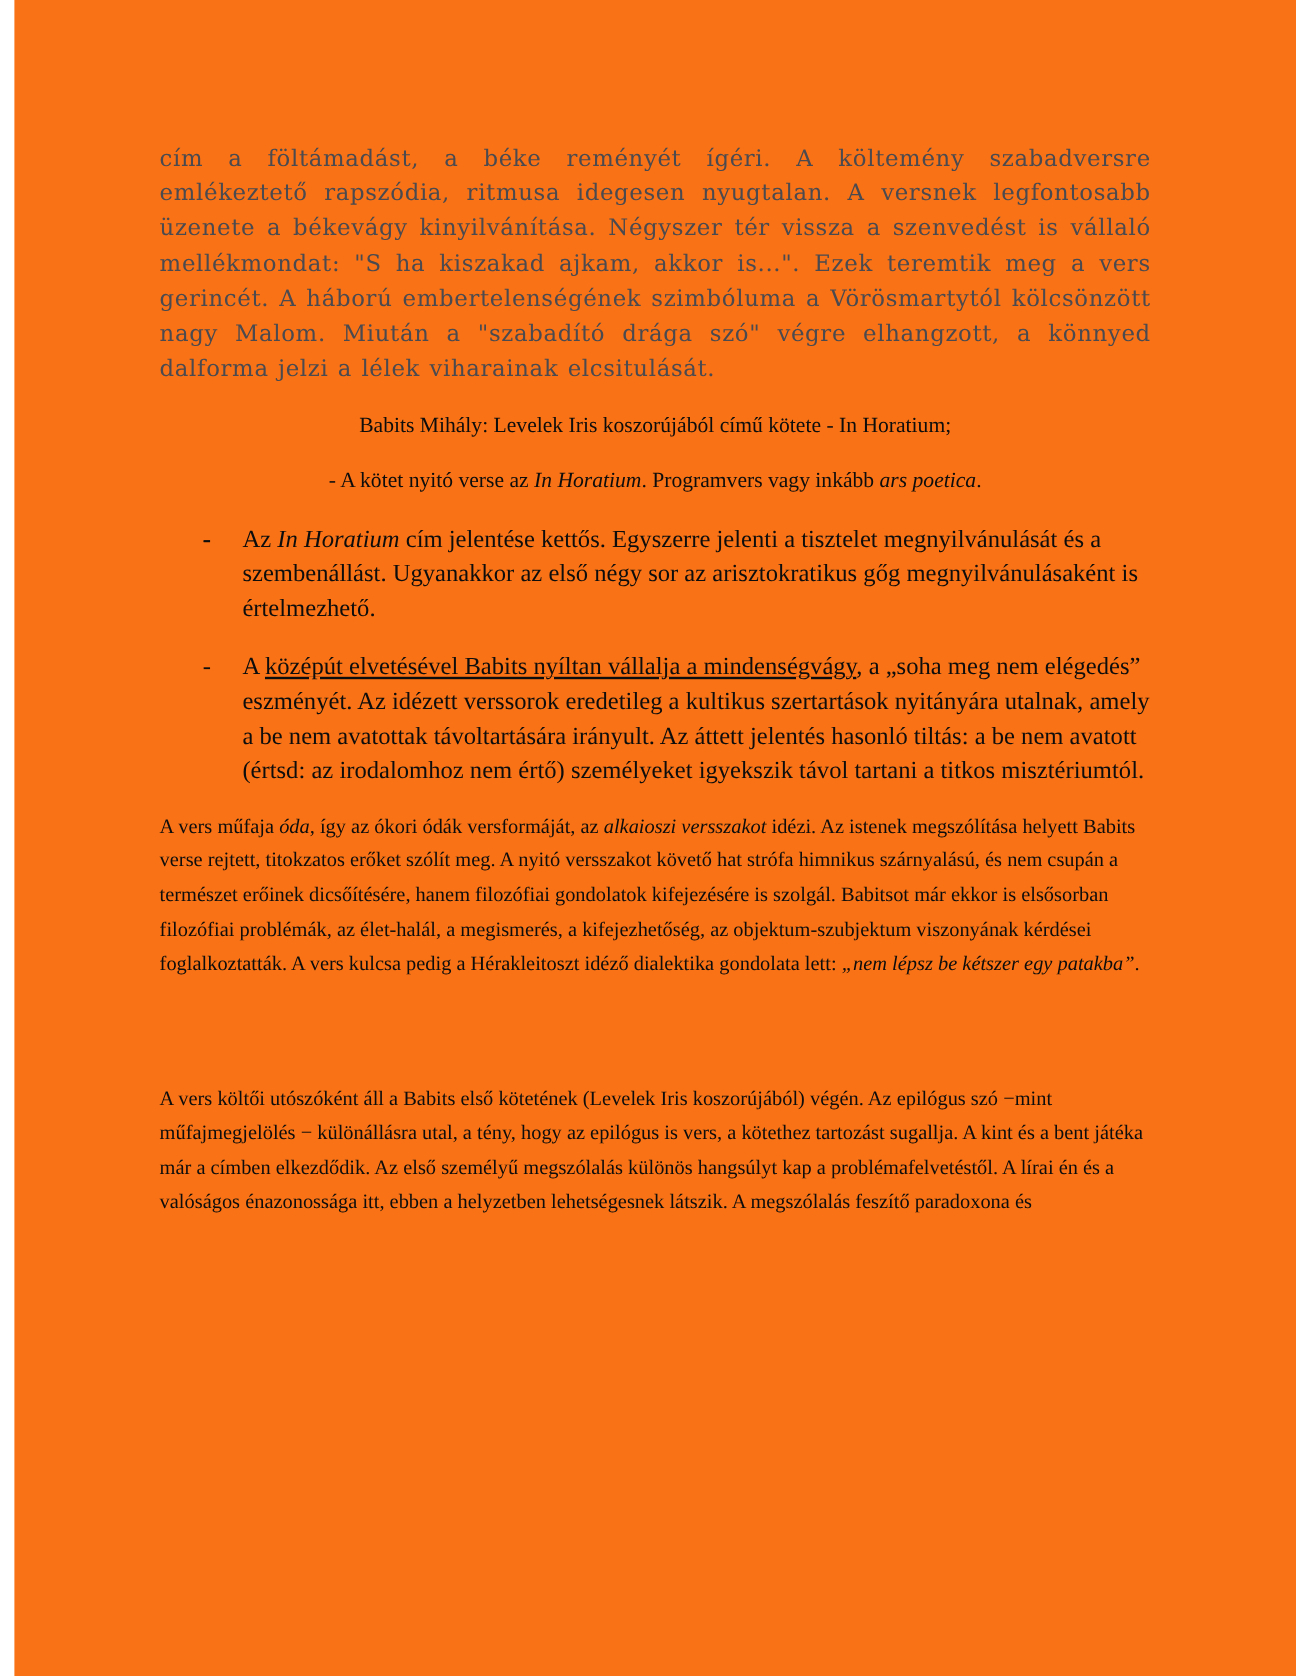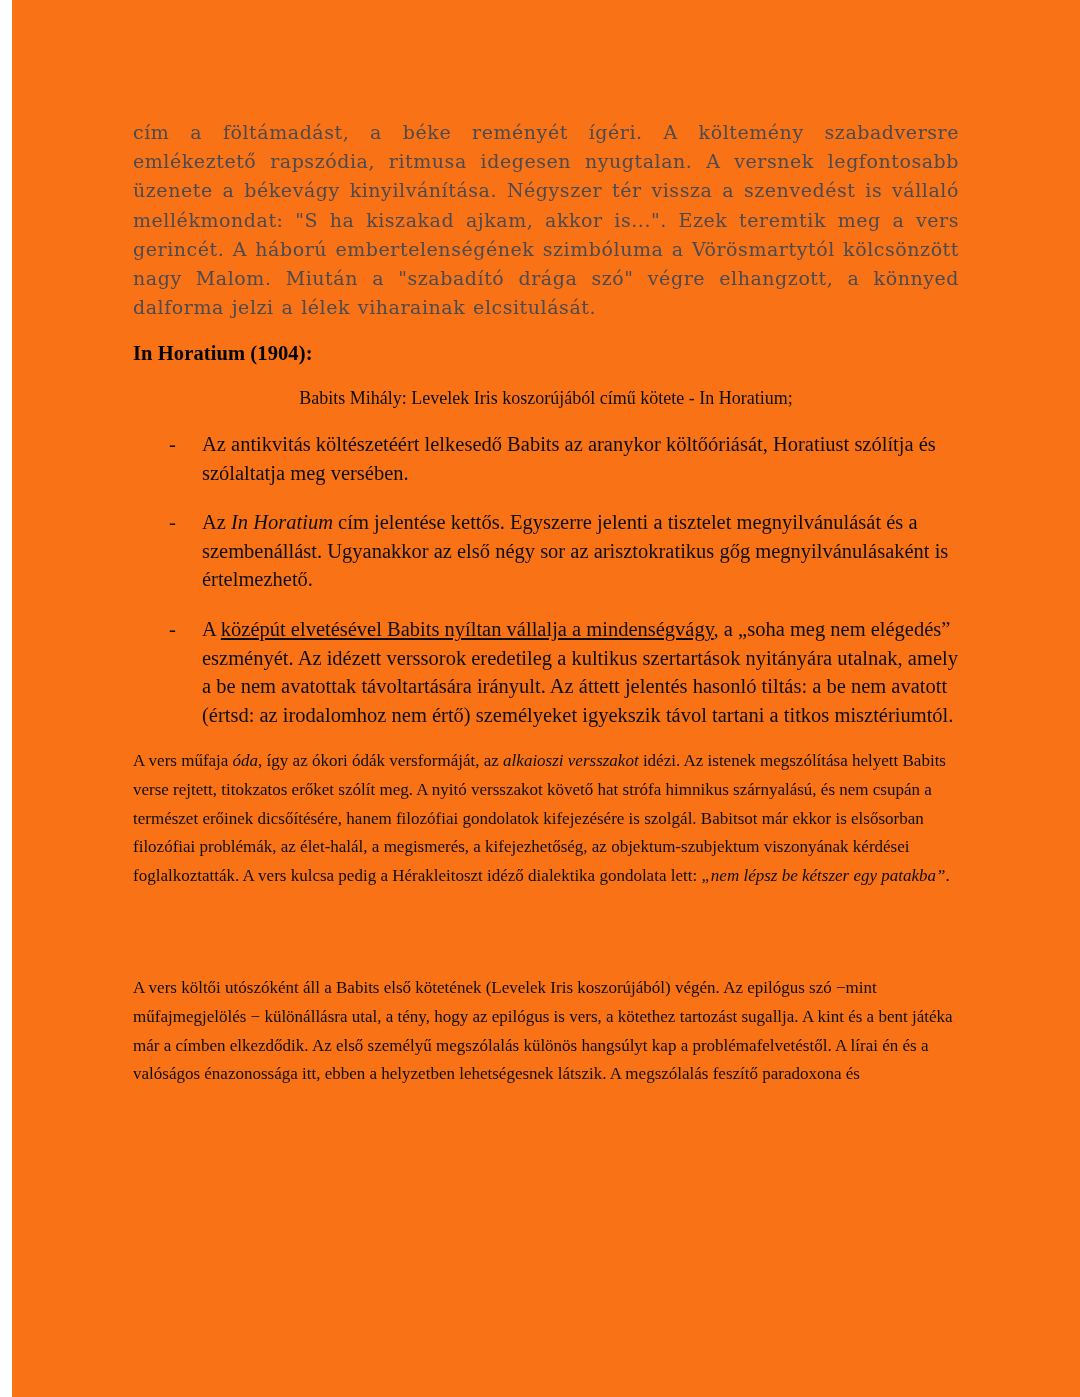--- a/index.html
+++ b/index.html
@@ -104,30 +104,31 @@
   .gap-block { height: 84px; }
 </style>
 </head>
 <body>
 
 <div class="page">
   <div class="content">
 
     <p class="para-intro">cím a föltámadást, a béke reményét ígéri. A költemény szabadversre emlékeztető rapszódia, ritmusa idegesen nyugtalan. A versnek legfontosabb üzenete a békevágy kinyilvánítása. Négyszer tér vissza a szenvedést is vállaló mellékmondat: "S ha kiszakad ajkam, akkor is...". Ezek teremtik meg a vers gerincét. A háború embertelenségének szimbóluma a Vörösmartytól kölcsönzött nagy Malom. Miután a "szabadító drága szó" végre elhangzott, a könnyed dalforma jelzi a lélek viharainak elcsitulását.</p>
 
-    <h2 class="section-heading">In Horatium (1904):</h2>
 
     <p class="body-para">Babits Mihály: Levelek Iris koszorújából című kötete - In Horatium;</p>
 
+    <p class="body-para">
+      <span>- A kötet nyitó verse az </span><span class="it">In Horatium</span><span>. Programvers vagy inkább </span><span class="it">ars poetica</span><span>.</span>
+    </p>
 
     <ul class="dash-list">
 
       <li>
         <span class="dash-marker">-</span>
-        <span>Az antikvitás költészetéért lelkesedő Babits az aranykor költőóriását, Horatiust szólítja és szólaltatja meg versében.</span>
       </li>
 
       <li>
         <span class="dash-marker">-</span><span> Az </span><span class="it">In Horatium</span><span> cím jelentése kettős. Egyszerre jelenti a tisztelet megnyilvánulását és a szembenállást. Ugyanakkor az  első négy sor az arisztokratikus gőg megnyilvánulásaként is értelmezhető.</span>
       </li>
 
       <li>
         <span class="dash-marker">-</span><span>A </span><span class="ul-txt">középút elvetésével Babits nyíltan vállalja a mindenségvágy</span><span>, a „soha meg nem elégedés” eszményét. Az idézett verssorok eredetileg a kultikus szertartások nyitányára utalnak, amely a be nem avatottak távoltartására irányult. Az áttett jelentés hasonló tiltás: a be nem avatott (értsd: az irodalomhoz nem értő) személyeket igyekszik távol tartani a titkos misztériumtól.</span>
       </li>
 

